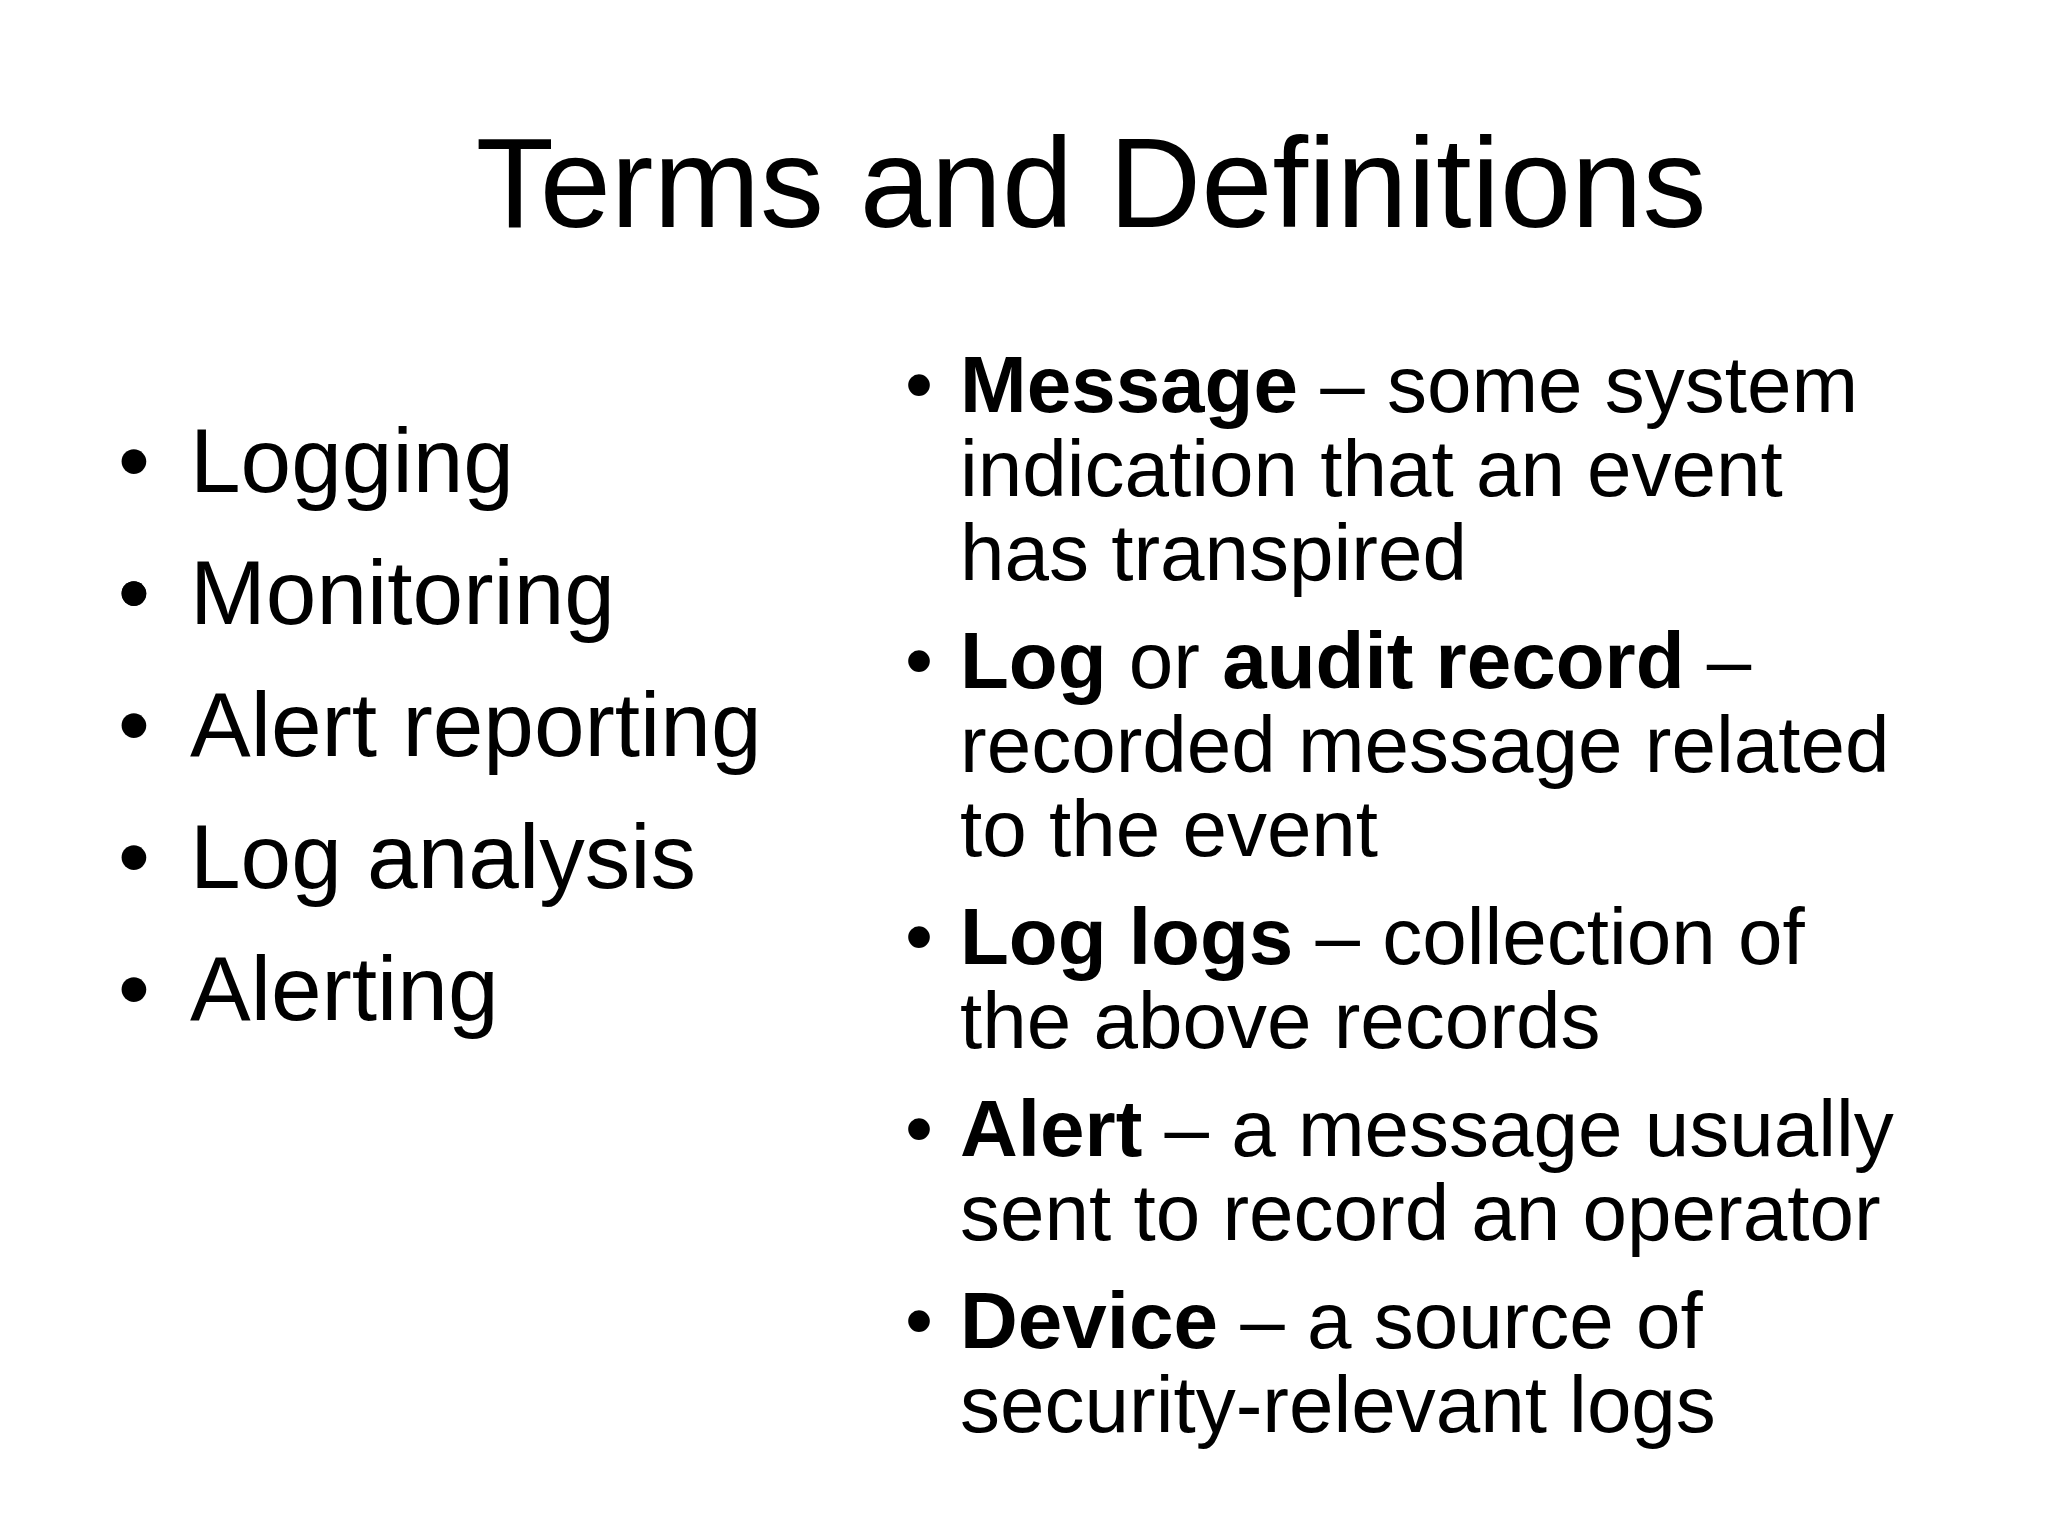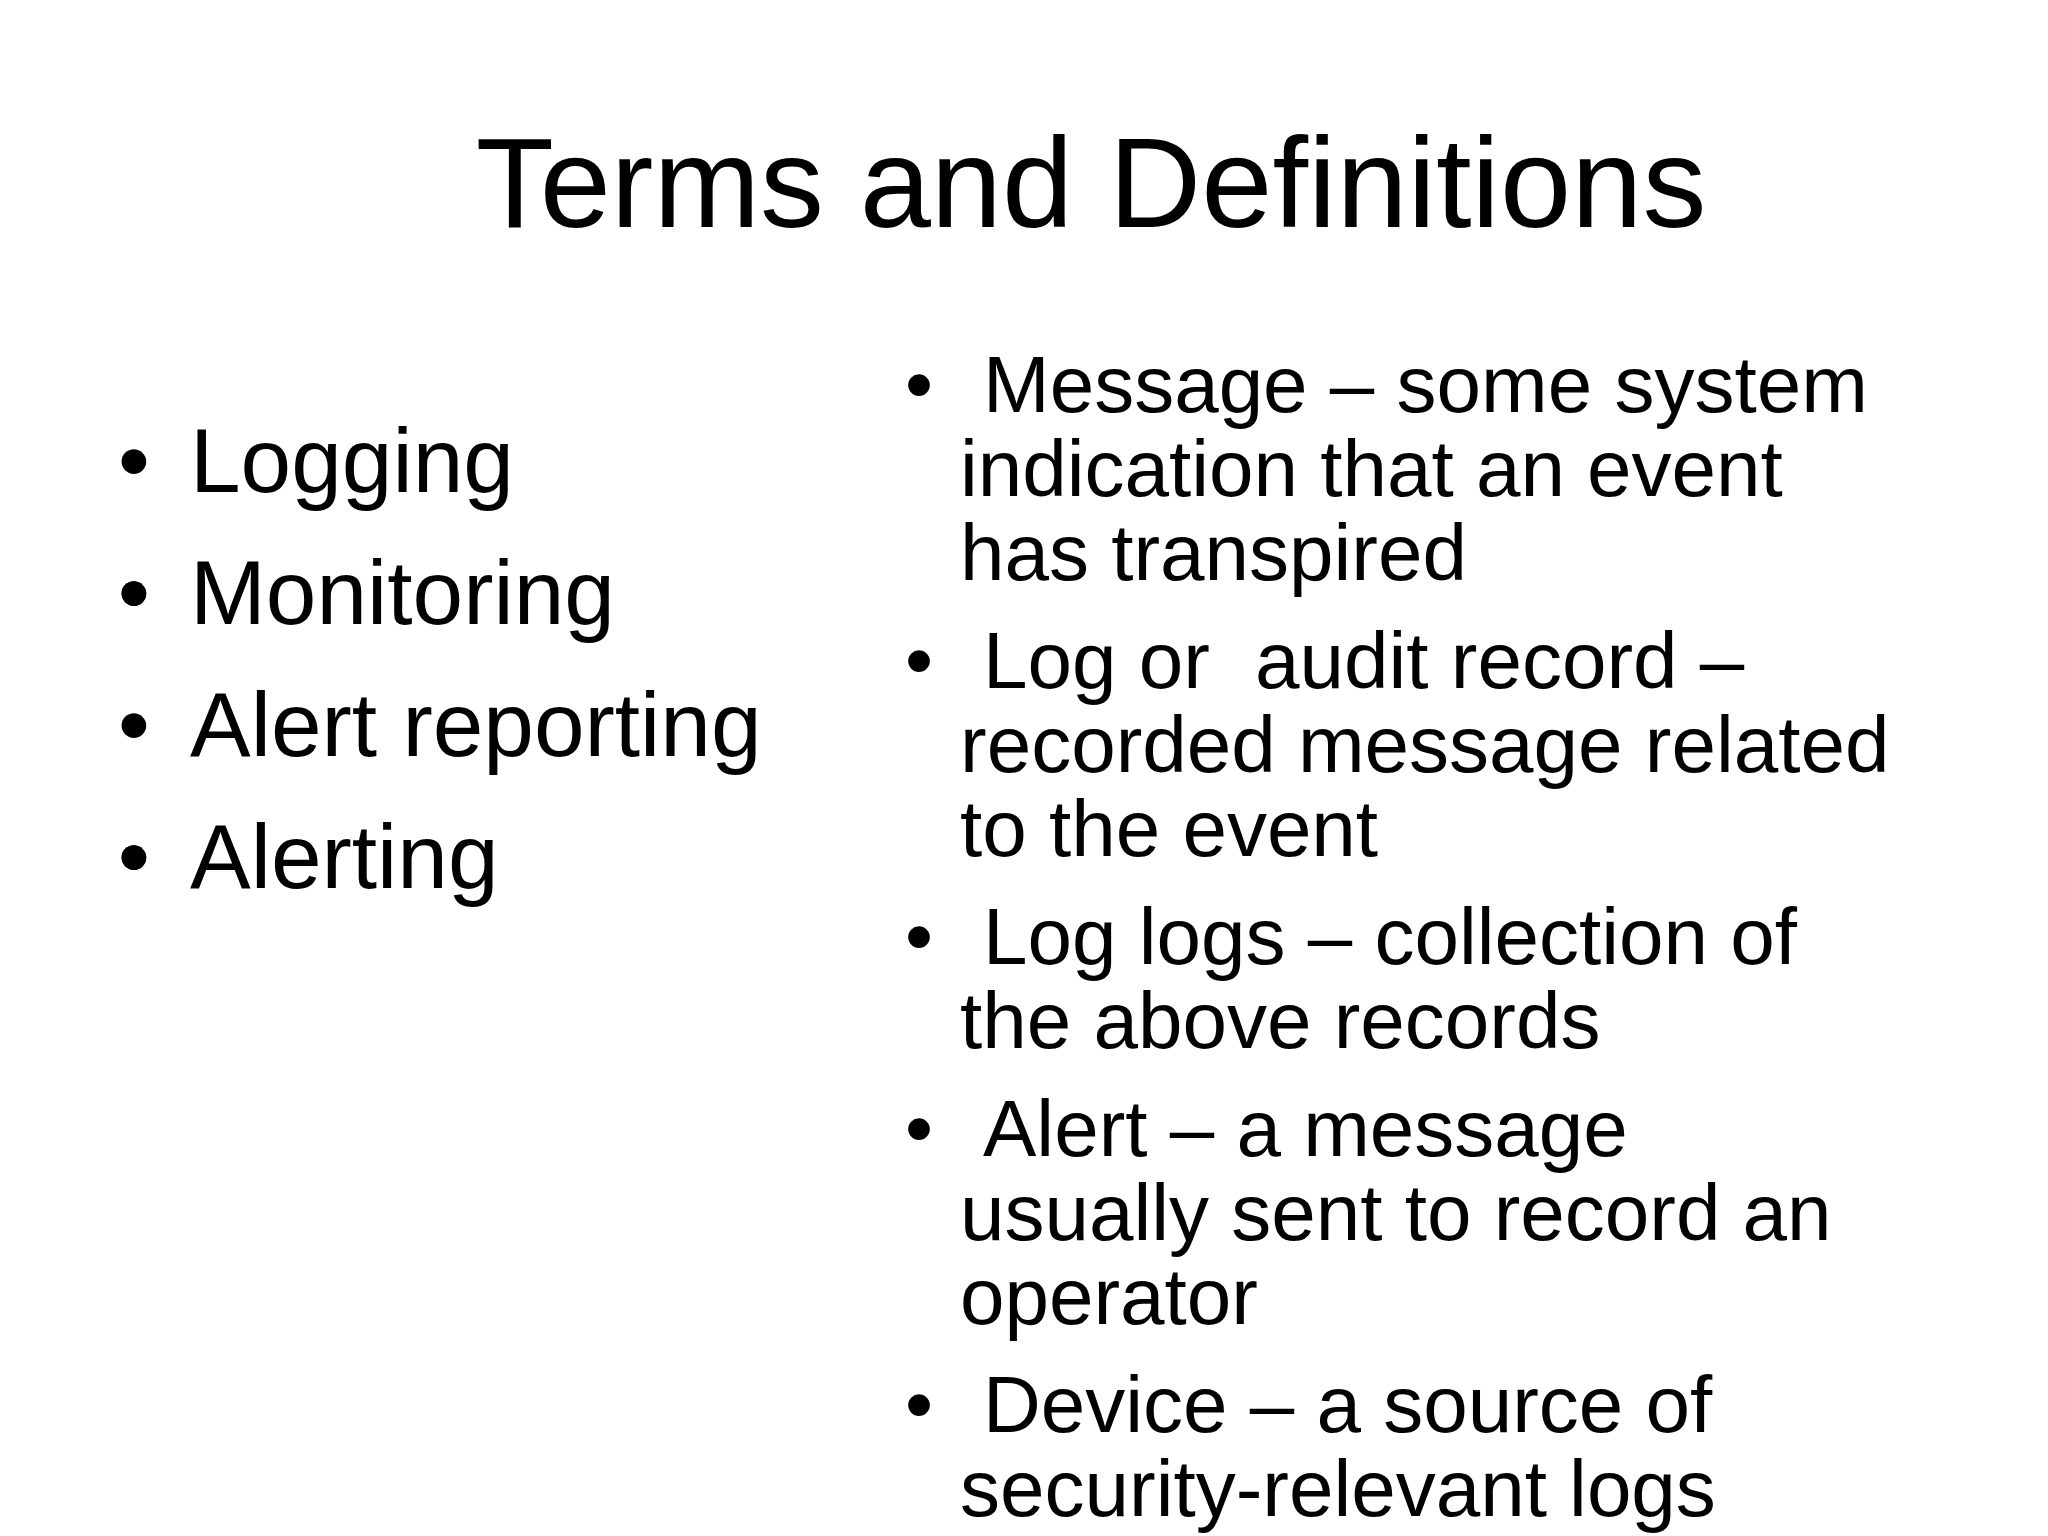--- a/index.html
+++ b/index.html
@@ -61,22 +61,21 @@
     top: 343px;
     width: 990px;
     font-size: 80px;
     line-height: 84px;
   }
   .right-bullets li {
     padding-left: 55px;
     margin-bottom: 24px;
   }
   .b {
-    font-weight: 400;
-    margin-left: 23px;
+    font-weight: 700;
   }
 </style>
 </head>
 <body>
 
 <div class="slide">
 
   <div class="slide-title">Terms and Definitions</div>
 
   <ul class="bullets left-bullets">
@@ -90,20 +89,21 @@
     <li>
       <span class="bullet-glyph">•</span>
       <span>Monitoring</span>
     </li>
     <li>
       <span class="bullet-glyph">•</span>
       <span>Alert reporting</span>
     </li>
     <li>
       <span class="bullet-glyph">•</span>
+      <span>Log analysis</span>
     </li>
     <li>
       <span class="bullet-glyph">•</span>
       <span>Alerting</span>
     </li>
   </ul>
 
   <ul class="bullets right-bullets">
     <li>
       <span class="bullet-glyph">•</span>

